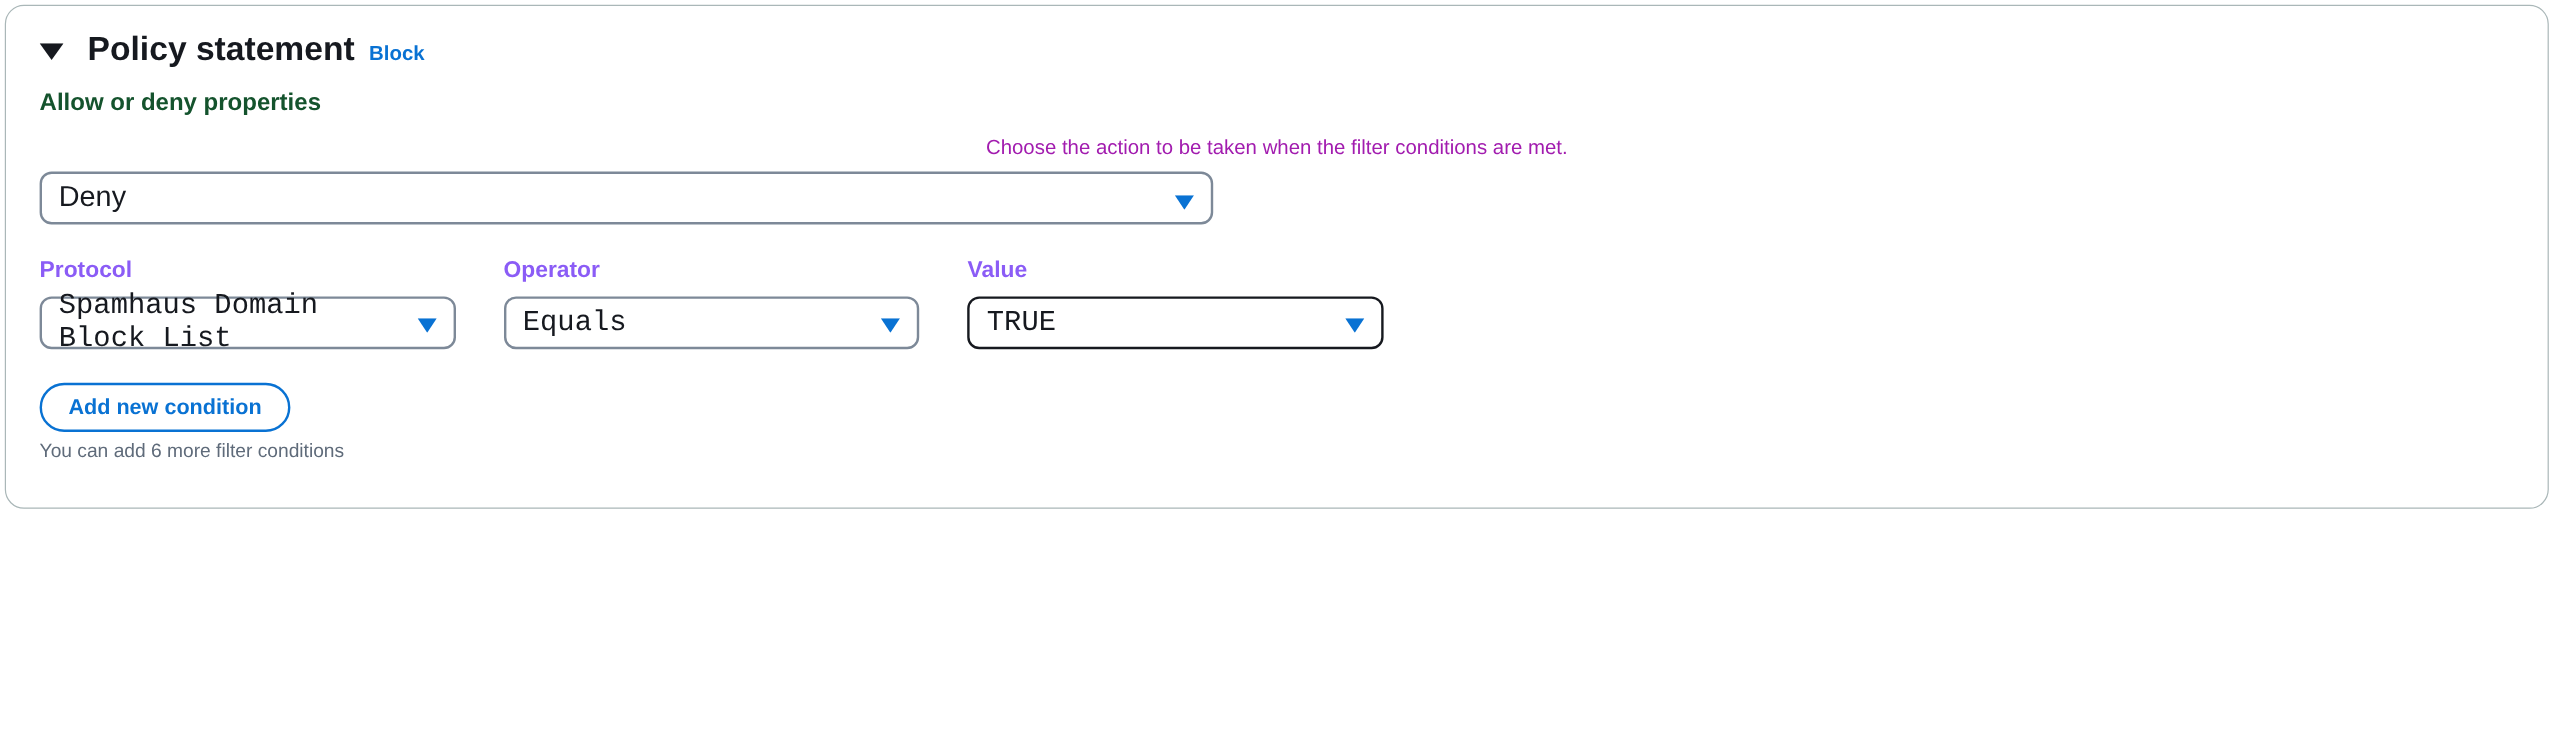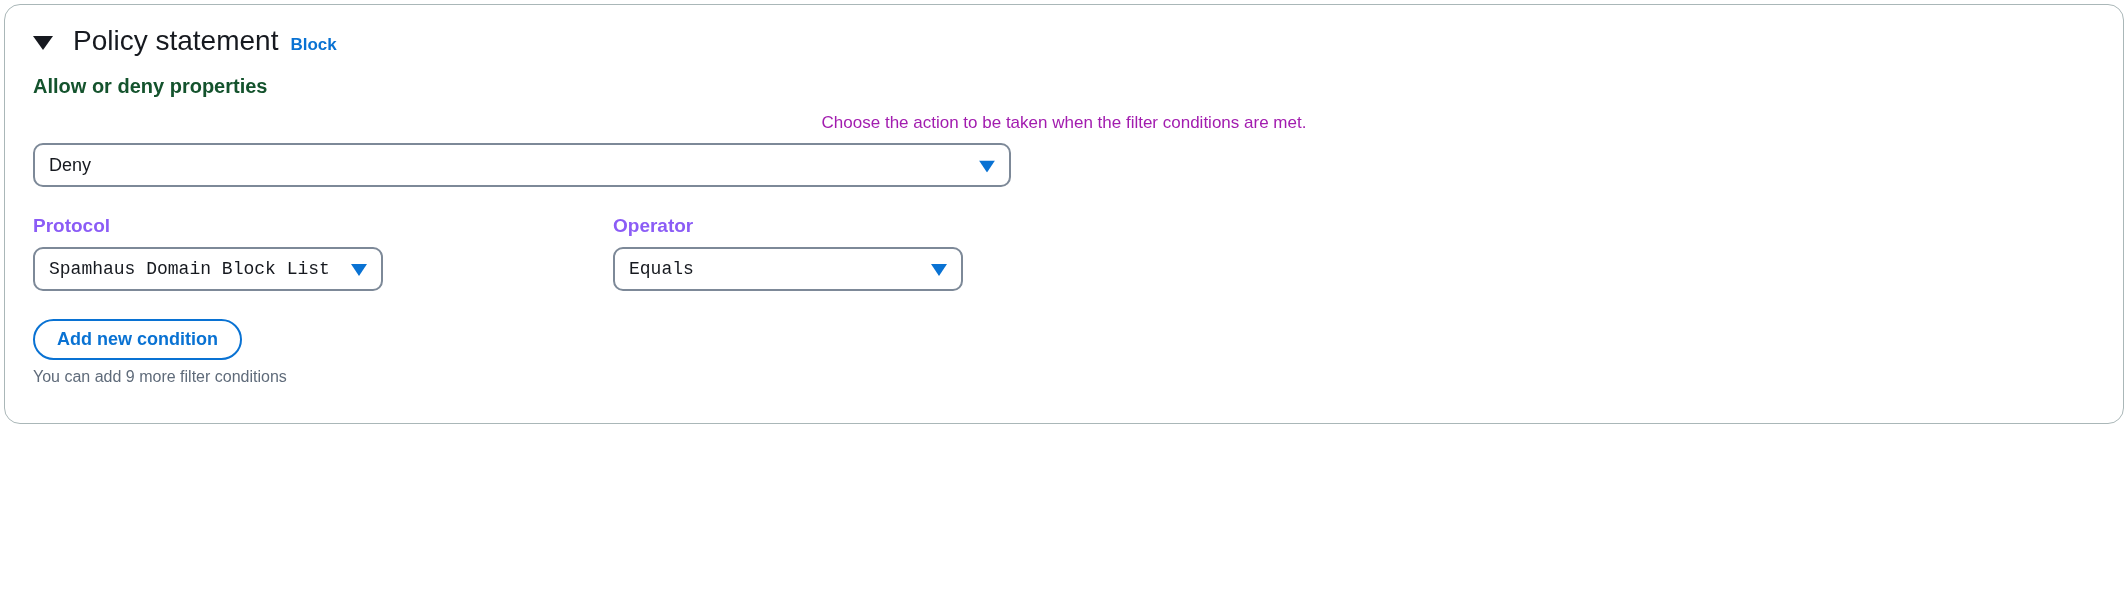--- a/index.html
+++ b/index.html
@@ -28,21 +28,21 @@
     align-items: baseline;
     gap: 12px;
   }
   .caret-down {
     display: inline-block;
     margin-right: 8px;
     vertical-align: -2px;
   }
   .panel-title {
     font-size: 28px;
-    font-weight: 400;
+    font-weight: 700;
     color: #16191f;
   }
   .info-link {
     color: #0972d3;
     font-weight: 700;
     font-size: 17px;
     cursor: pointer;
   }
   .remove-btn {
     border: 2px solid #0972d3;
@@ -68,21 +68,21 @@
   }
   .select {
     position: relative;
     border: 2px solid #7d8998;
     border-radius: 10px;
     background: #ffffff;
     height: 44px;
     display: flex;
     align-items: center;
     padding: 0 40px 0 14px;
-    font-size: 18px;
+    font-size: 24px;
     color: #16191f;
     cursor: pointer;
   }
   .select.focused {
     border-color: #16191f;
   }
   .select-wide {
     max-width: 978px;
   }
   .select-caret {
@@ -173,20 +173,31 @@
       <div class="col-label">Operator</div>
       <div class="select">
         <span>Equals</span>
         <span class="select-caret">
           <svg width="16" height="12" viewBox="0 0 16 12">
               <polygon points="0,0 16,0 8,12" fill="#0972d3"></polygon>
             </svg>
         </span>
       </div>
     </div>
+    <div class="col">
+      <div class="col-label">Value</div>
+      <div class="select focused">
+        <span>TRUE</span>
+        <span class="select-caret">
+          <svg width="16" height="12" viewBox="0 0 16 12">
+              <polygon points="0,0 16,0 8,12" fill="#0972d3"></polygon>
+            </svg>
+        </span>
+      </div>
+    </div>
   </div>
 
   <div>
     <button class="add-btn">Add new condition</button>
-    <div class="hint">You can add 9 more filter conditions</div>
+    <div class="hint">You can add 6 more filter conditions</div>
   </div>
 
 </div>
 
 </body></html>

